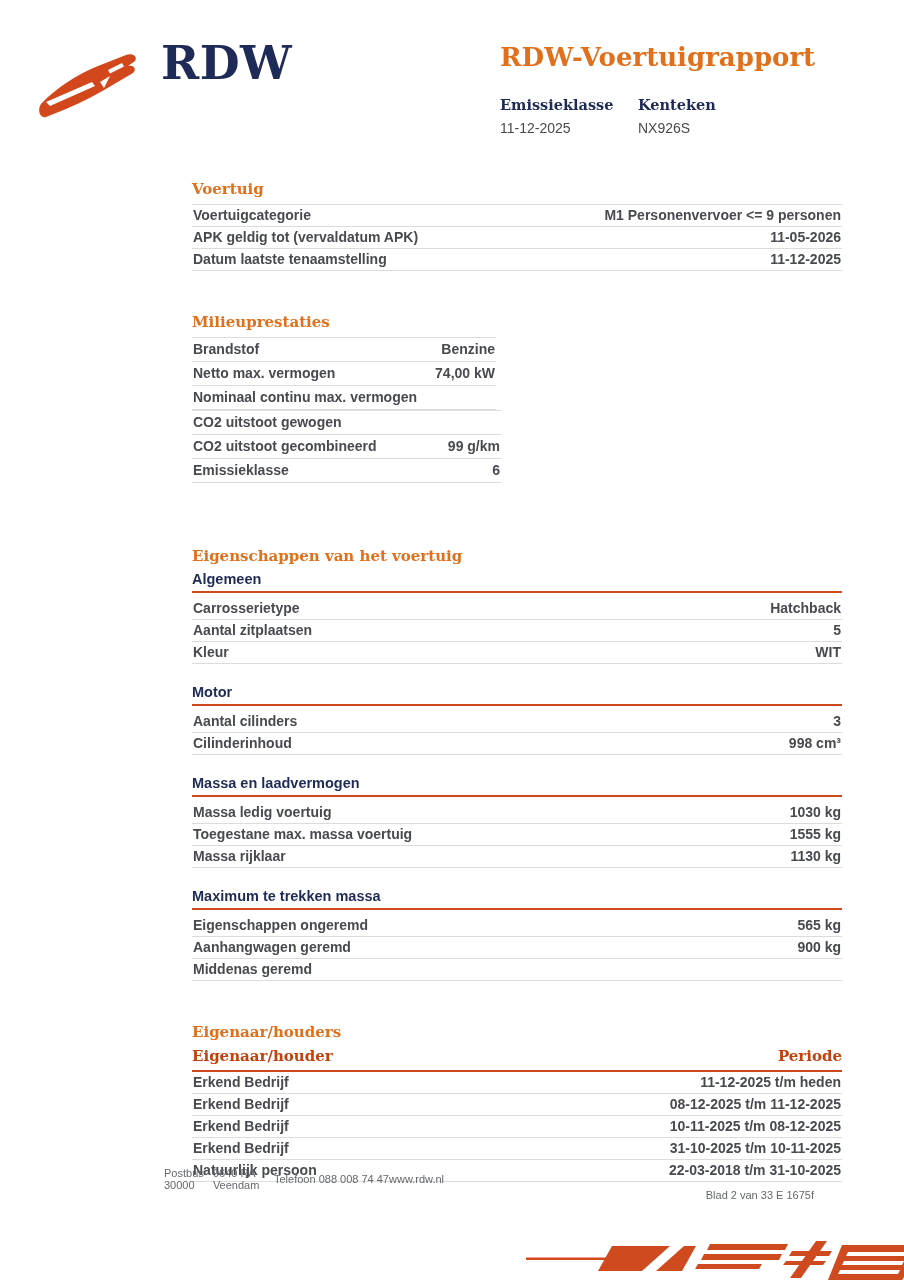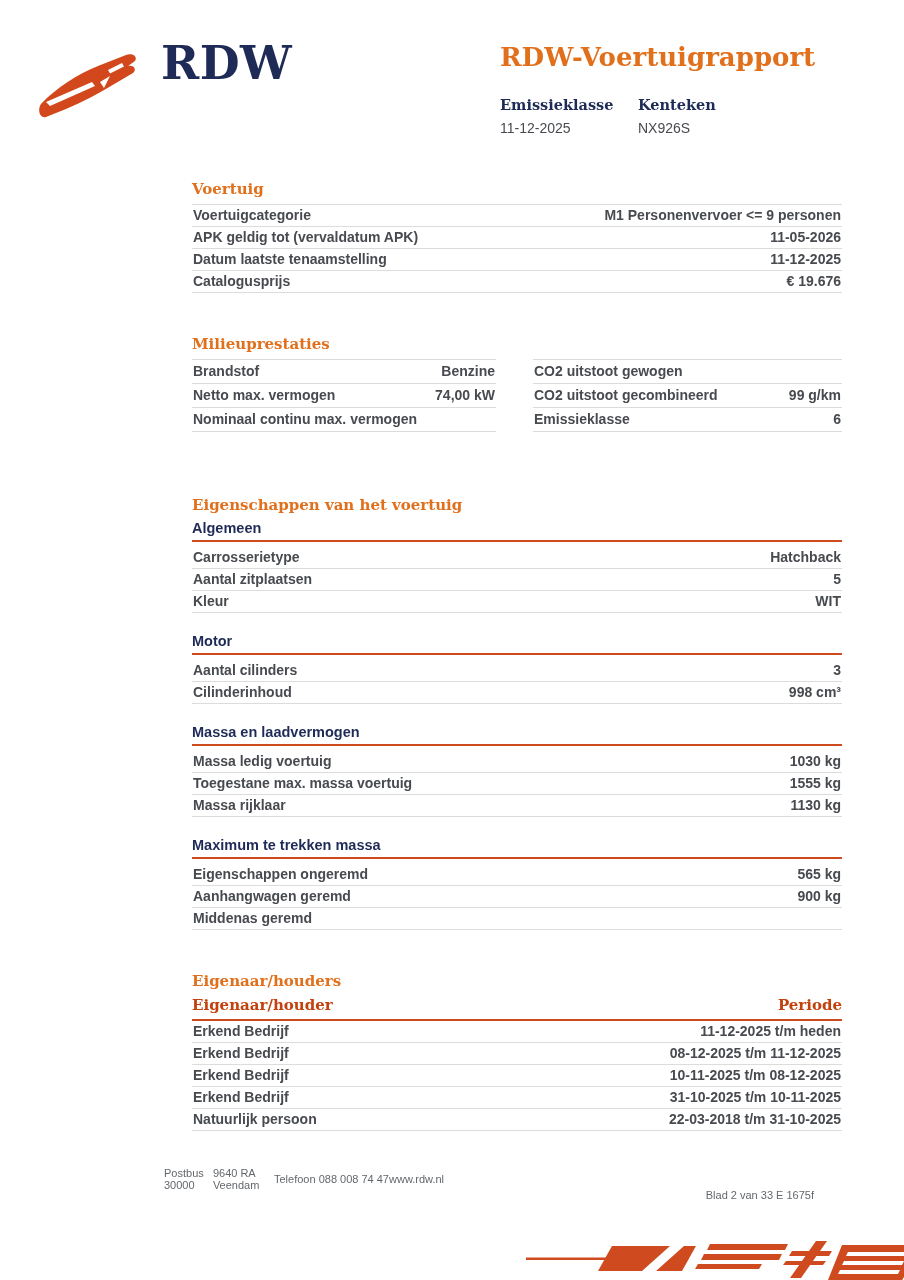--- a/index.html
+++ b/index.html
@@ -39,21 +39,21 @@
   .kv-rows.no-top { border-top:none; }
   .kv-row {
     display:flex; justify-content:space-between; align-items:baseline;
     padding:3px 1px; border-bottom:1px solid #dcdcdc;
     font-size:14px; line-height:15px; min-height:15px;
   }
   .kv-label { text-align:left; }
   .kv-value { text-align:right; white-space:nowrap; }
 
   .sec-milieu { margin-top:42px; }
-  .two-col { display:flex; }
+  .two-col { display:flex;flex-direction:column; }
   .col-left  { width:304px; }
   .col-gap   { width:37px; }
   .col-right { width:309px; }
   .two-col .kv-row { padding:4px 1px; }
 
   .sec-props { margin-top:64px; }
   .sub-heading {
     font-size:14.5px; font-weight:bold; color:#1f2b57;
     margin:0; padding:0 0 4px 0; border-bottom:2px solid #cc4a1c;
   }
@@ -117,24 +117,20 @@
           <span class="kv-label">Voertuigcategorie</span>
           <span class="kv-value">M1 Personenvervoer &lt;= 9 personen</span>
         </div>
         <div class="kv-row">
           <span class="kv-label">APK geldig tot (vervaldatum APK)</span>
           <span class="kv-value">11-05-2026</span>
         </div>
         <div class="kv-row">
           <span class="kv-label">Datum laatste tenaamstelling</span>
           <span class="kv-value">11-12-2025</span>
-        </div>
-        <div class="kv-row">
-          <span class="kv-label">Catalogusprijs</span>
-          <span class="kv-value">€ 19.676</span>
         </div>
       </div>
     </section>
 
     <section class="sec-milieu">
       <h2 class="section-heading">Milieuprestaties</h2>
       <div class="two-col">
         <div class="col-left kv-rows">
           <div class="kv-row">
             <span class="kv-label">Brandstof</span>

